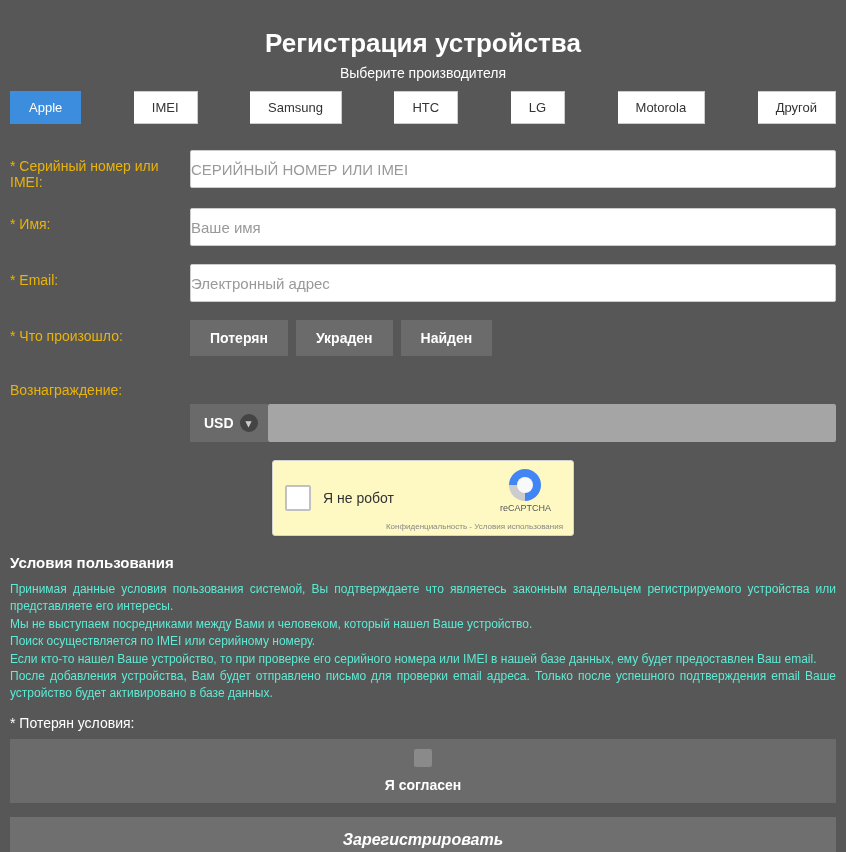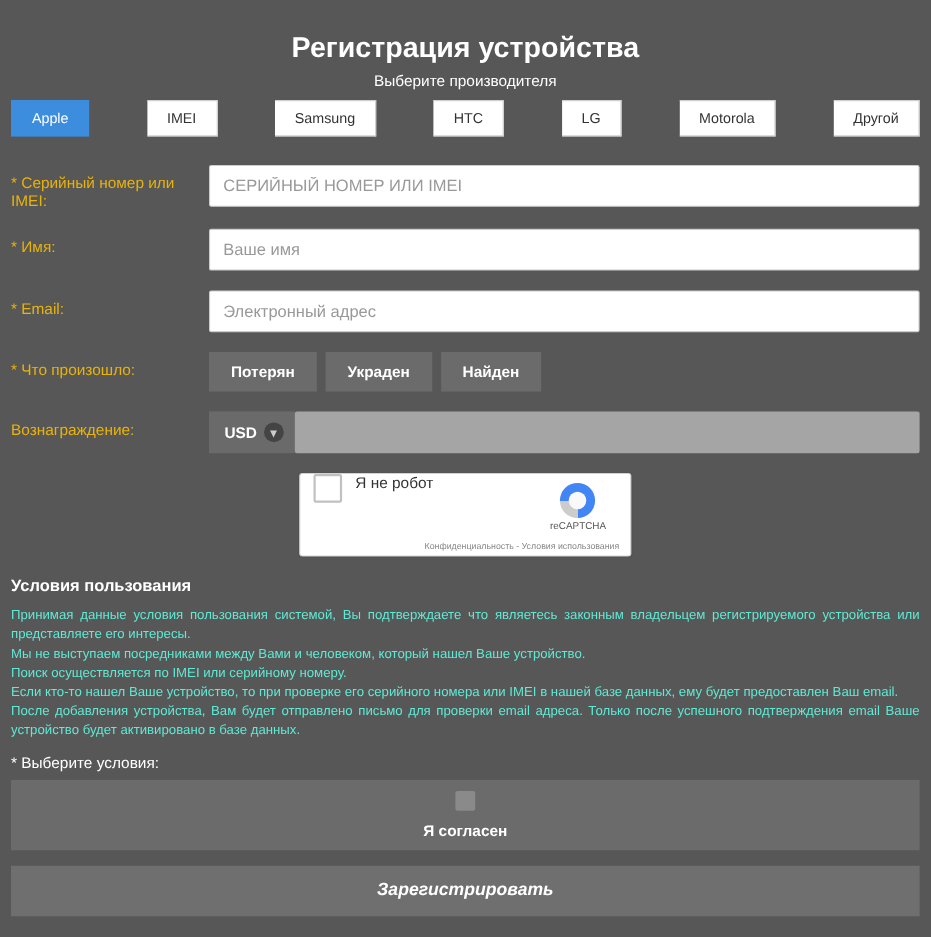--- a/index.html
+++ b/index.html
@@ -10,31 +10,31 @@
 .wm-shield { display:inline-block; width:28px; height:32px; border:2px solid #555; border-radius:4px 4px 50% 50%/4px 4px 60% 60%; margin:0 2px; vertical-align:-6px; opacity:.7; }
 h1 { text-align:center; font-size:26px; font-weight:700; margin:18px 0 6px; position:relative; z-index:1; }
 .subtitle { text-align:center; font-size:14px; margin-bottom:10px; position:relative; z-index:1; }
 .tabs { display:flex; justify-content:space-between; margin-bottom:26px; position:relative; z-index:1; }
 .tab { background:#fff; color:#333; font-size:13px; padding:8px 18px; border:1px solid #ccc; cursor:pointer; }
 .tab.active { background:#3c8dde; color:#fff; border-color:#3c8dde; }
 .tab + .tab { border-left:none; }
 .row { display:flex; align-items:flex-start; margin-bottom:18px; position:relative; z-index:1; }
 .row .label { width:180px; font-size:14px; padding-top:8px; color:#eab308; }
 .row .control { flex:1; }
-input[type=text] { width:100%; height:38px; padding:8px 12px; font-size:15px; border:1px solid #ccc; border-radius:2px; color:#333; background:#fff; }
+input[type=text] { width:100%; height:38px; padding:8px 0; font-size:15px; border:1px solid #ccc; border-radius:2px; color:#333; background:#fff; }
 input::placeholder { color:#999; }
 .btn-group { display:flex; gap:6px; }
 .btn { background:#6b6b6b; color:#fff; border:none; padding:10px 20px; font-size:14px; cursor:pointer; font-weight:700; }
 .btn + .btn { margin-left:2px; }
-.reward-row .control { display:flex; }
+.reward-row .control { display:flex;margin-top:30px; }
 .currency { display:flex; align-items:center; background:#6a6a6a; color:#fff; padding:0 10px 0 14px; height:38px; font-weight:700; font-size:14px; gap:6px; }
 .chev-circle { width:18px; height:18px; border-radius:50%; background:#444; display:inline-flex; align-items:center; justify-content:center; font-size:11px; color:#ccc; }
 .reward-row input { border:none; background:#a5a5a5; }
 .captcha-wrap { display:flex; justify-content:center; margin:6px 0 18px; position:relative; z-index:1; }
-.captcha { width:302px; height:76px; background:#ffffff; border:1px solid #d3d3d3; border-radius:3px; display:flex; padding:0 12px; position:relative; box-shadow:0 0 2px rgba(0,0,0,.1); }
+.captcha { width:302px; height:76px; background:#fef9c3; border:1px solid #d3d3d3; border-radius:3px; display:flex; align-items:center; padding:0 12px; position:relative; box-shadow:0 0 2px rgba(0,0,0,.1); }
 .captcha .cb { width:26px; height:26px; border:2px solid #c1c1c1; border-radius:2px; background:#fff; margin-right:12px; }
 .captcha .txt { font-size:14px; color:#333; }
 .captcha .right { position:absolute; right:22px; top:8px; text-align:center; }
 .captcha .logo { width:32px; height:32px; margin:0 auto 2px; border-radius:50%; background:conic-gradient(#4285f4 0 90deg,#4285f4 90deg 180deg,#ccc 180deg 270deg,#4285f4 270deg 360deg); position:relative; }
 .captcha .logo::after{content:'';position:absolute;inset:8px;background:#f9f9f9;border-radius:50%;}
 .captcha .brand { font-size:9px; color:#555; }
 .captcha .legal { position:absolute; right:10px; bottom:4px; font-size:8px; color:#888; }
 .terms-h { font-size:15px; font-weight:700; margin:6px 0 10px; position:relative; z-index:1; }
 .terms-p { font-size:12px; line-height:1.45; text-align:justify; margin-bottom:12px; color:#5eead4; position:relative; z-index:1; }
 .accept-label { font-size:14px; margin:6px 0 8px; position:relative; z-index:1; }
@@ -109,20 +109,20 @@
         <div class="logo"></div>
         <div class="brand">reCAPTCHA</div>
       </div>
       <div class="legal">Конфиденциальность - Условия использования</div>
     </div>
   </div>
 
   <div class="terms-h">Условия пользования</div>
   <div class="terms-p" id="terms-body">Принимая данные условия пользования системой, Вы подтверждаете что являетесь законным владельцем регистрируемого устройства или представляете его интересы.<br>Мы не выступаем посредниками между Вами и человеком, который нашел Ваше устройство.<br>Поиск осуществляется по IMEI или серийному номеру.<br>Если кто-то нашел Ваше устройство, то при проверке его серийного номера или IMEI в нашей базе данных, ему будет предоставлен Ваш email.<br>После добавления устройства, Вам будет отправлено письмо для проверки email адреса. Только после успешного подтверждения email Ваше устройство будет активировано в базе данных.</div>
 
-  <div class="accept-label">* Выберите условия:</div>
+  <div class="accept-label">* Потерян условия:</div>
   <div class="accept-box">
     <div class="cb2"></div>
     <div class="t">Я согласен</div>
   </div>
 
   <button class="submit">Зарегистрировать</button>
 </div>
 
 </body></html>

